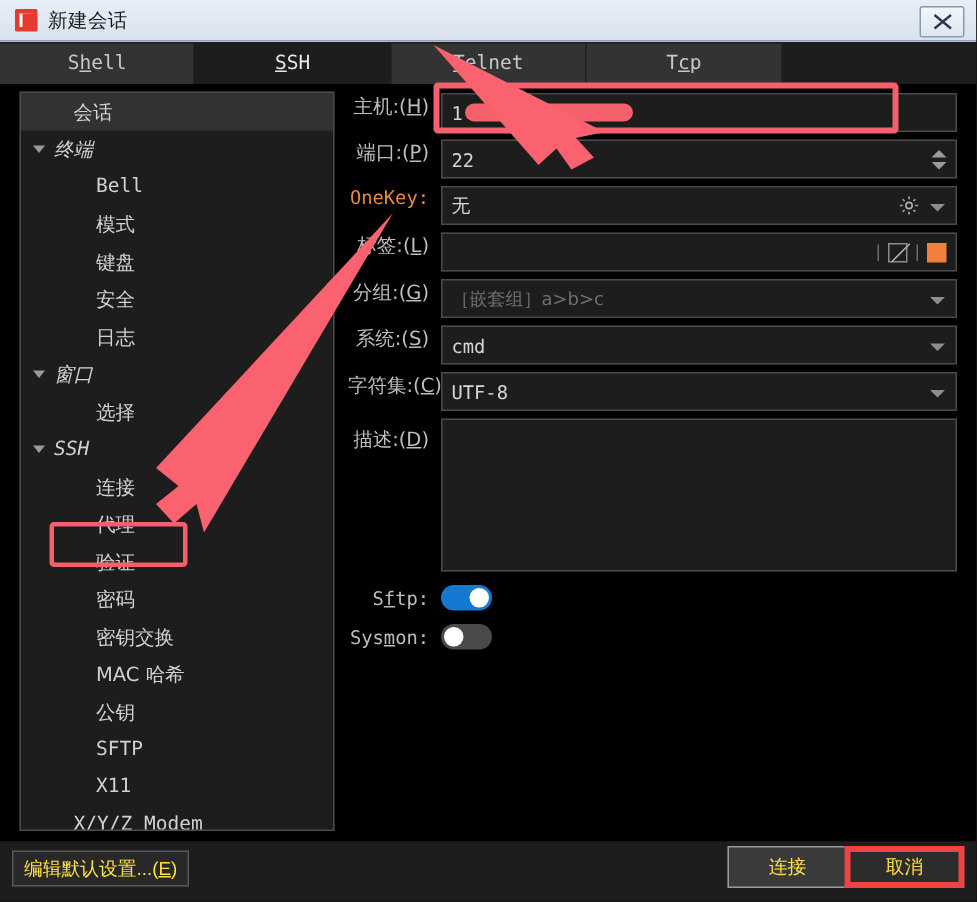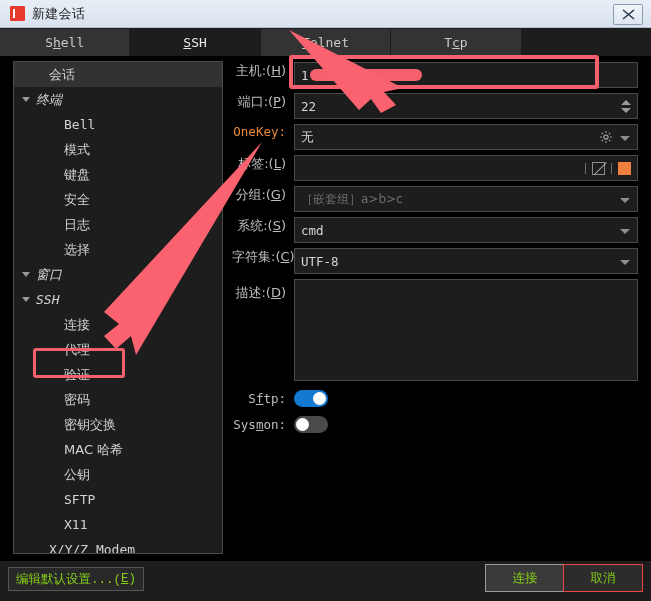--- a/index.html
+++ b/index.html
@@ -335,23 +335,23 @@
 
   
   .footer {
     position: absolute;
     left: 0; top: 561px;
     width: 651px; height: 40px;
     background: #1d1d1d;
   }
   .btn {
     position: absolute;
-    font-family: Liberation Mono, monospace;
+    font-family: Liberation Sans, sans-serif;
     font-size: 12.5px;
-    color: #84cc16;
+    color: #fde047;
     background: #2e2e2e;
     border: 1px solid #5a5a5a;
     box-sizing: border-box;
     display: flex;
     align-items: center;
     justify-content: center;
     cursor: pointer;
   }
   .btn .mn { text-decoration: underline; }
   .btn-edit {
@@ -365,21 +365,21 @@
     right: 86px; top: 3px;
     width: 80px; height: 28px;
     background: #3a3a3a;
     border: 1px solid #9a9a9a;
   }
   .btn-cancel {
     right: 0px; top: 3px;
     width: 80px; height: 28px;
     margin-right: 8px;
     background: #2c2c2c;
-    border: 1px solid #ef4444;
+    border: 4px solid #ef4444;
   }
 
   
   .anno { position: absolute; pointer-events: none; }
   .hl-verify {
     left: 33px; top: 348px;
     width: 92px; height: 30px;
     border: 3px solid #f4606c;
     border-radius: 3px;
     box-sizing: border-box;
@@ -440,26 +440,26 @@
         </div>
         <div class="tree-item lvl1">
           <span class="label">键盘</span>
         </div>
         <div class="tree-item lvl1">
           <span class="label">安全</span>
         </div>
         <div class="tree-item lvl1">
           <span class="label">日志</span>
         </div>
-        <div class="tree-item lvl1">
-          <span class="label">选择</span>
-        </div>
         <div class="tree-item lvl0">
           <span class="arrow"></span>
           <span class="label">窗口</span>
+        </div>
+        <div class="tree-item lvl1">
+          <span class="label">选择</span>
         </div>
         <div class="tree-item lvl0">
           <span class="arrow"></span>
           <span class="label mono">SSH</span>
         </div>
         <div class="tree-item lvl1">
           <span class="label">连接</span>
         </div>
         <div class="tree-item lvl1">
           <span class="label">代理</span>

